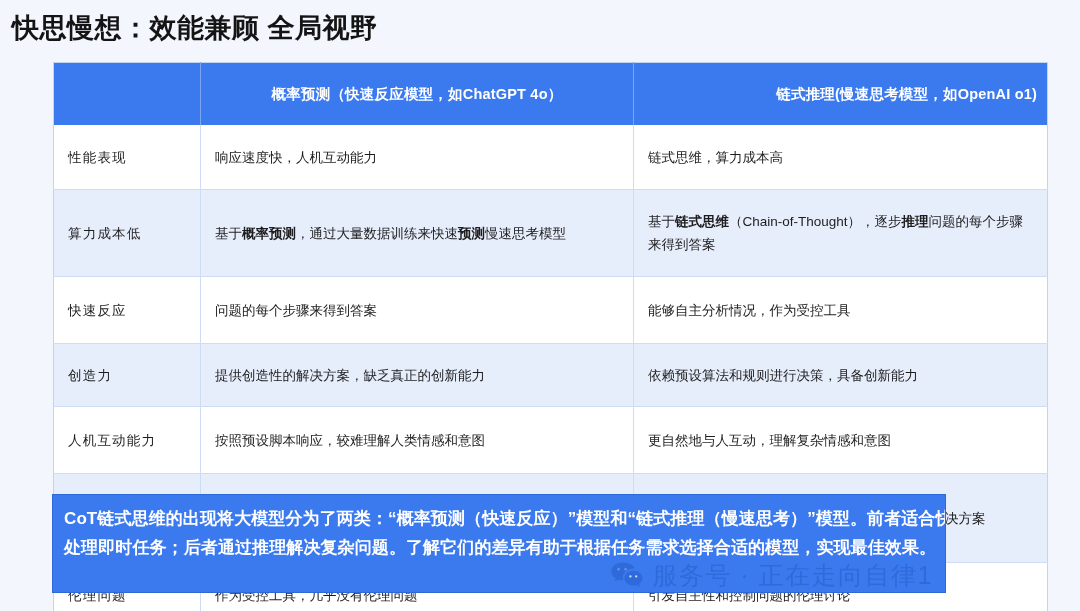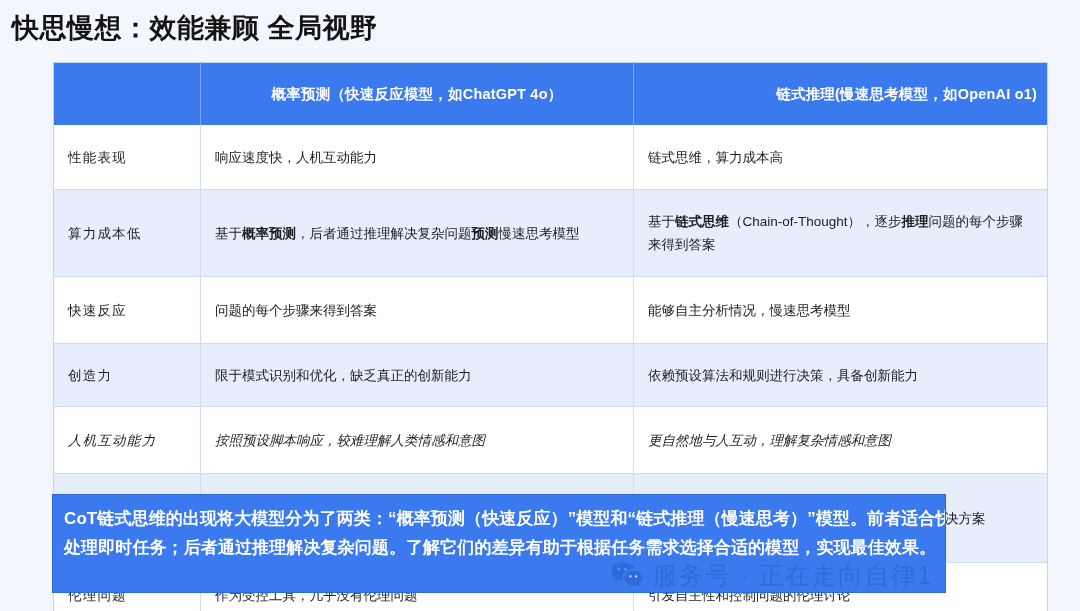--- a/index.html
+++ b/index.html
@@ -84,21 +84,21 @@
     font-size: 13.5px;
     letter-spacing: 1.2px;
     color: #1d1d1f;
   }
   .cmp-table td strong { font-weight: bold; }
 
   .h1-row td { height: 46px; }
   .h2-row td { height: 68px; }
   .h3-row td { height: 48px; }
   .h4-row td { height: 44px; }
-  .h5-row td { height: 48px; font-style: italic; }
+  .h5-row td { height: 48px; }
   .h6-row td { height: 70px; }
   .h7-row td { height: 46px; }
 
   
   .footer-box {
     position: absolute;
     left: 52px;
     top: 494px;
     width: 894px;
     height: 99px;
@@ -168,33 +168,33 @@
     <tbody>
 
       <tr class="odd h1-row">
         <td class="label-cell">性能表现</td>
         <td>响应速度快，人机互动能力</td>
         <td>链式思维，算力成本高</td>
       </tr>
 
       <tr class="even h2-row">
         <td class="label-cell">算力成本低</td>
-        <td><span><span>基于</span><strong>概率预测</strong><span>，后者通过推理解决复杂问题</span><strong>预测</strong><span>慢速思考模型</span></span></td>
+        <td><span><span>基于</span><strong>概率预测</strong><span>，通过大量数据训练来快速</span><strong>预测</strong><span>慢速思考模型</span></span></td>
         <td><span><span>基于</span><strong>链式思维</strong><span>（Chain-of-Thought），逐步</span><strong>推理</strong><span>问题的每个步骤来得到答案</span></span></td>
       </tr>
 
       <tr class="odd h3-row">
         <td class="label-cell">快速反应</td>
         <td>问题的每个步骤来得到答案</td>
-        <td>能够自主分析情况，慢速思考模型</td>
+        <td>能够自主分析情况，作为受控工具</td>
       </tr>
 
       <tr class="even h4-row">
         <td class="label-cell">创造力</td>
-        <td>限于模式识别和优化，缺乏真正的创新能力</td>
+        <td>提供创造性的解决方案，缺乏真正的创新能力</td>
         <td>依赖预设算法和规则进行决策，具备创新能力</td>
       </tr>
 
       <tr class="odd h5-row">
         <td class="label-cell">人机互动能力</td>
         <td>按照预设脚本响应，较难理解人类情感和意图</td>
         <td>更自然地与人互动，理解复杂情感和意图</td>
       </tr>
 
       <tr class="even h6-row">

